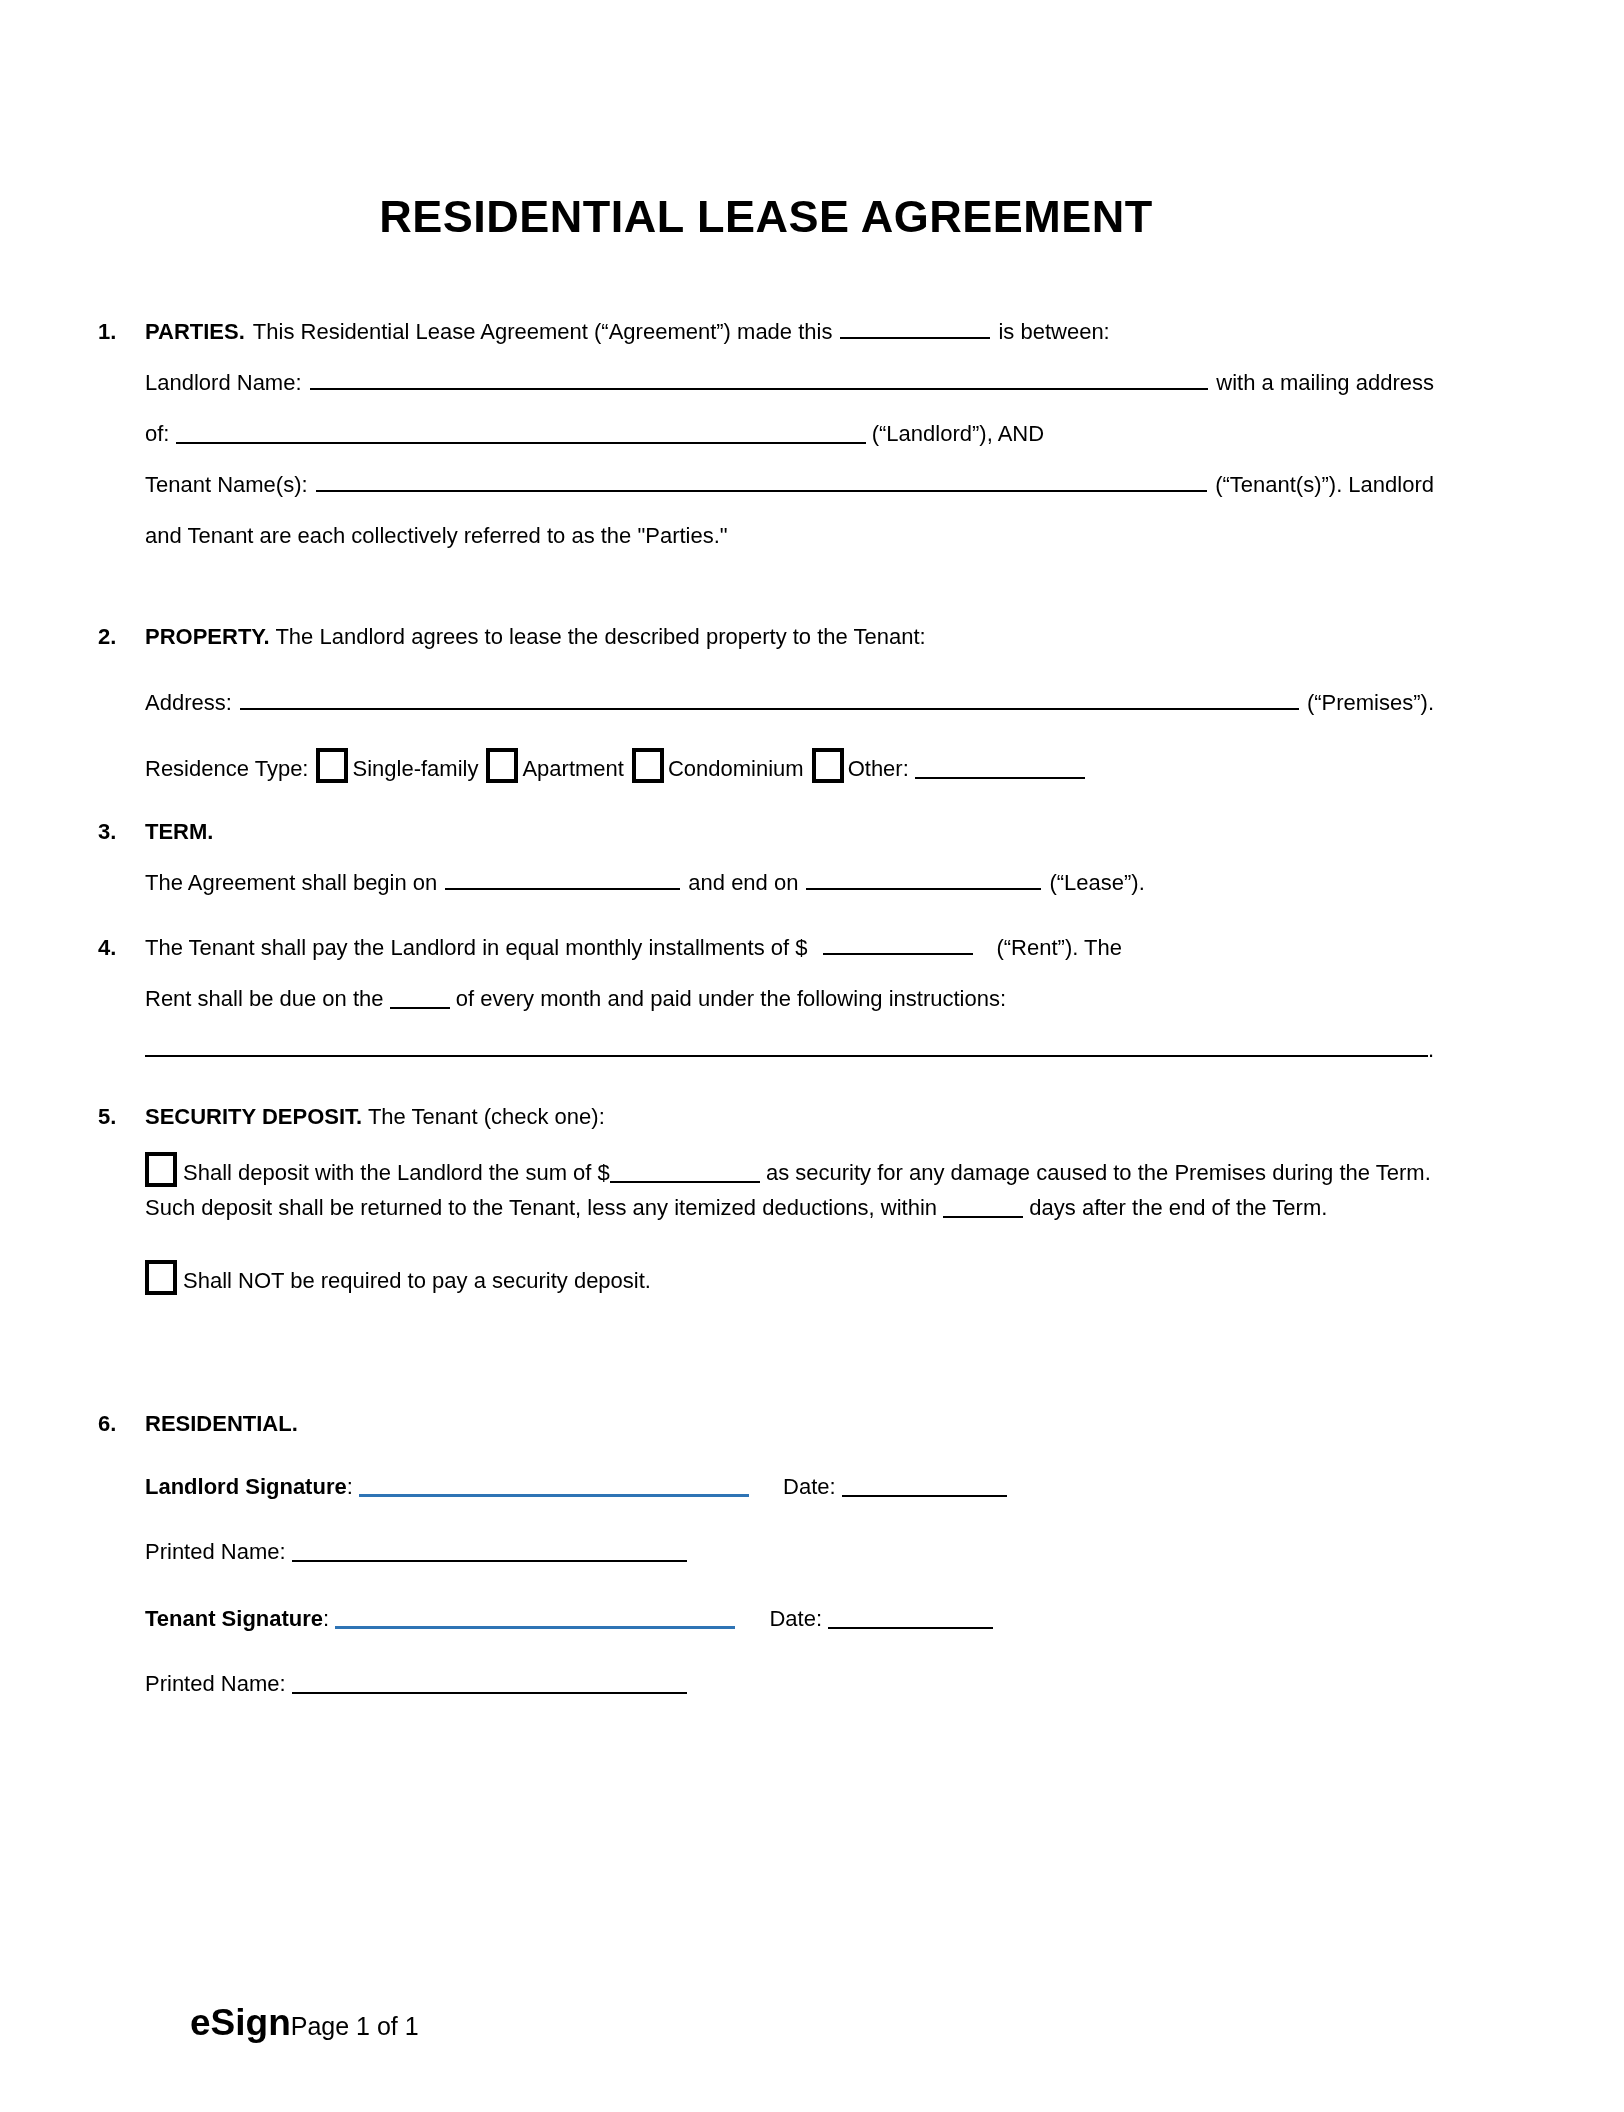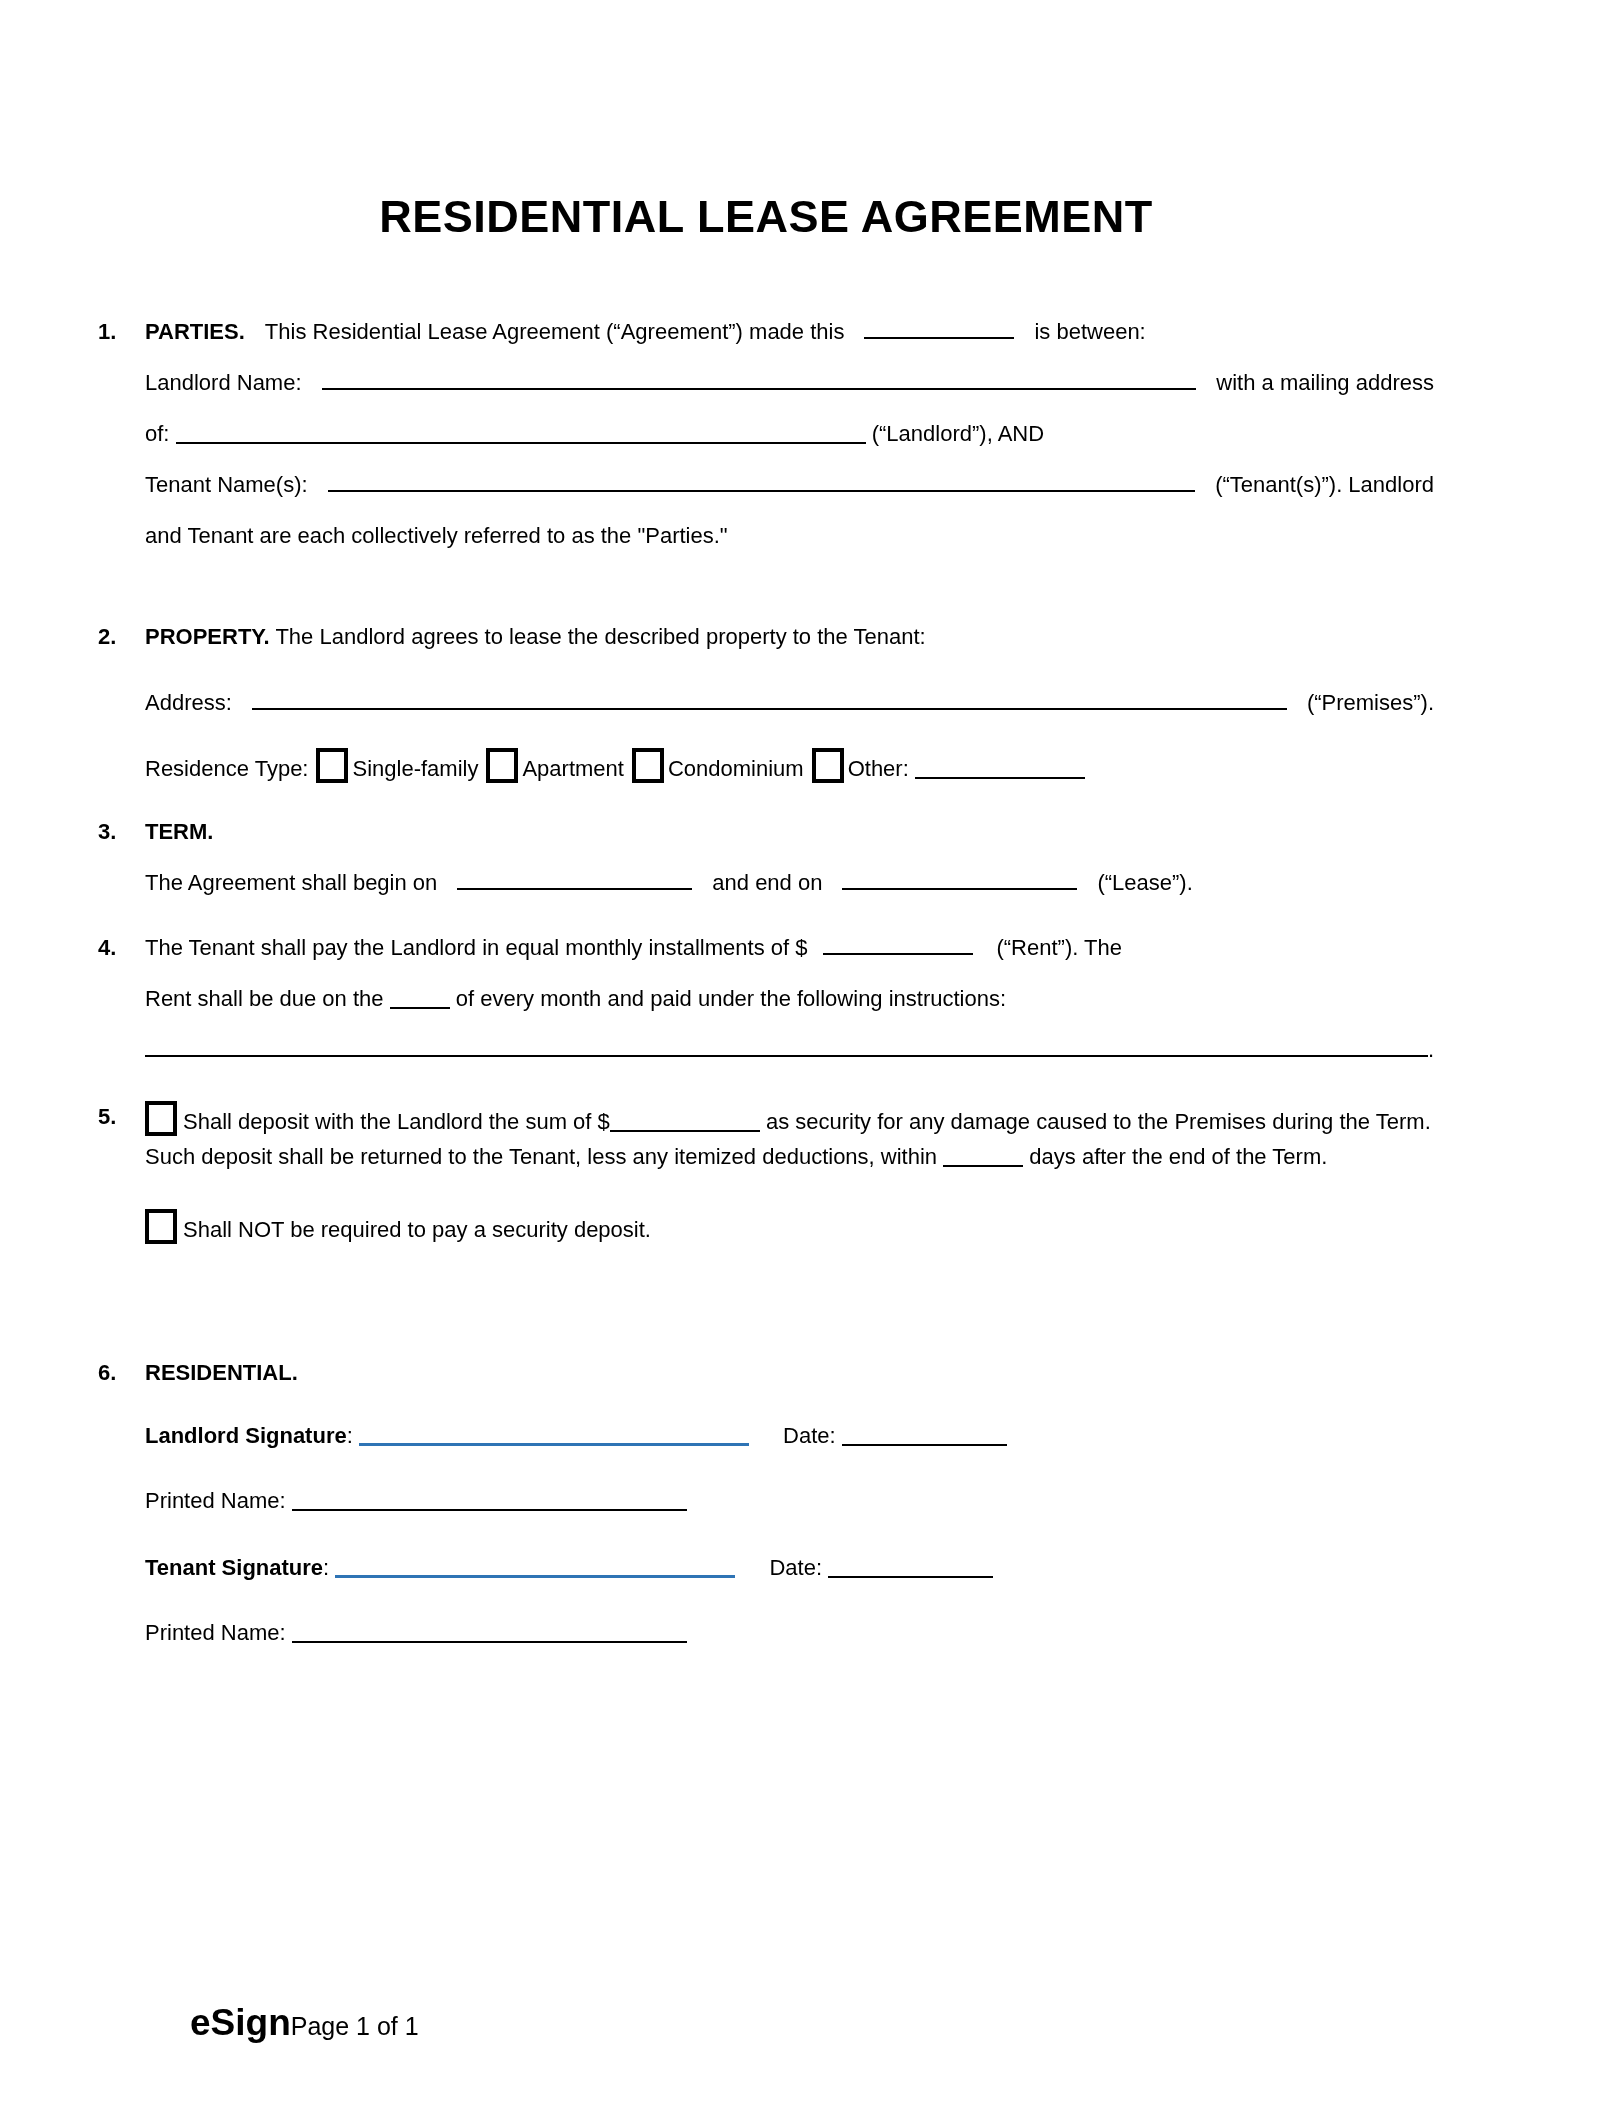--- a/index.html
+++ b/index.html
@@ -20,21 +20,21 @@
     text-align:center;
     margin:0;
     line-height:50px;
     letter-spacing:0.5px;
   }
   .sec{display:grid;grid-template-columns:47px 1fr;}
   .num{font-weight:bold;line-height:51px;}
   .b{font-weight:bold;}
   .line{line-height:51px;}
   .p35{line-height:35px;}
-  .flexline{display:flex;align-items:baseline;gap:20px;white-space:nowrap;line-height:51px;}
+  .flexline{display:flex;align-items:baseline;gap:8px;white-space:nowrap;line-height:51px;}
   .bl{
     display:inline-block;
     border-bottom:2px solid #000;
     height:5px;
     vertical-align:-3px;
   }
   .grow{flex:1 1 auto;}
   .sigline{border-bottom-width:3px;}
   .cb{
     display:inline-block;
@@ -149,20 +149,24 @@
         <div class="flexline" style="gap:0">
           <span class="bl grow"></span>
             <span>.</span>
         </div>
       </div>
     </div>
 
     <div class="sec mt16">
       <div class="num">5.</div>
       <div>
+        <div class="line">
+          <span class="b">SECURITY DEPOSIT.</span>
+          <span>The Tenant (check one):</span>
+        </div>
         <div class="p35 mt10">
           <span class="cb dep"></span><span>Shall deposit with the Landlord the sum of $</span><span class="bl" style="width:150px"></span>
           <span>as security for any damage caused to the Premises during the Term. Such deposit shall be returned to the Tenant, less any itemized deductions, within</span>
           <span class="bl" style="width:80px"></span>
           <span>days after the end of the Term.</span>
         </div>
         <div class="p35 mt35">
           <span class="cb dep"></span><span>Shall NOT be required to pay a security deposit.</span>
         </div>
       </div>

